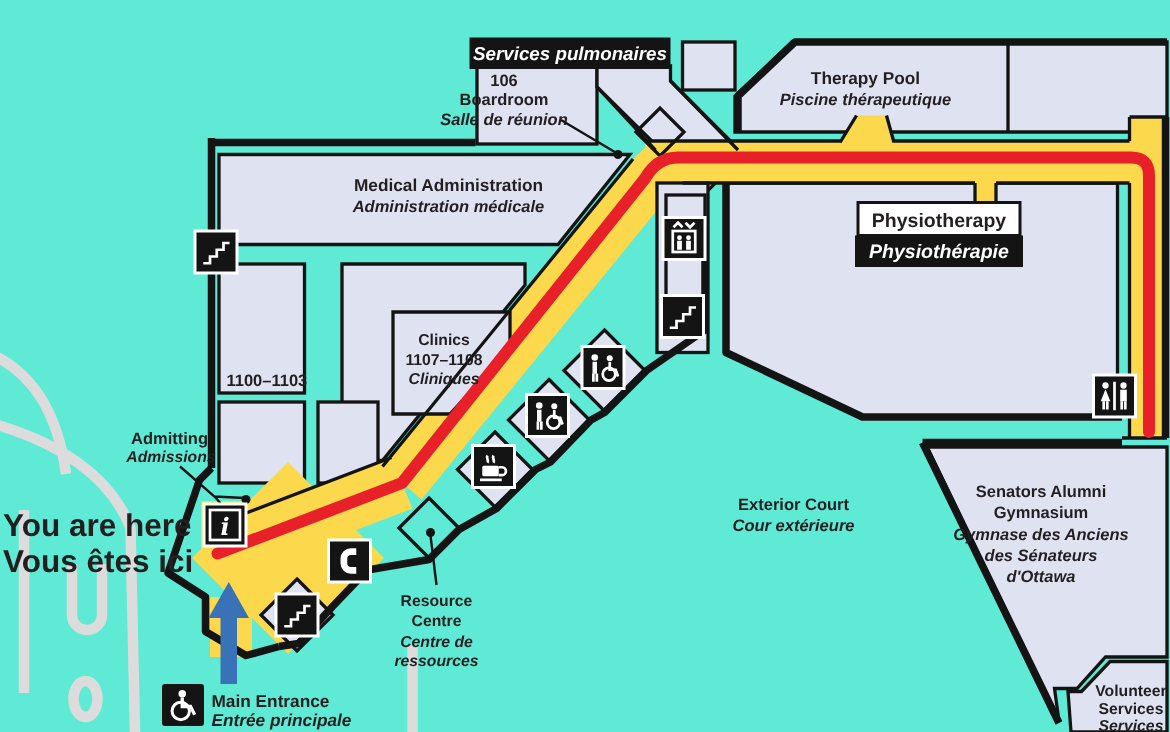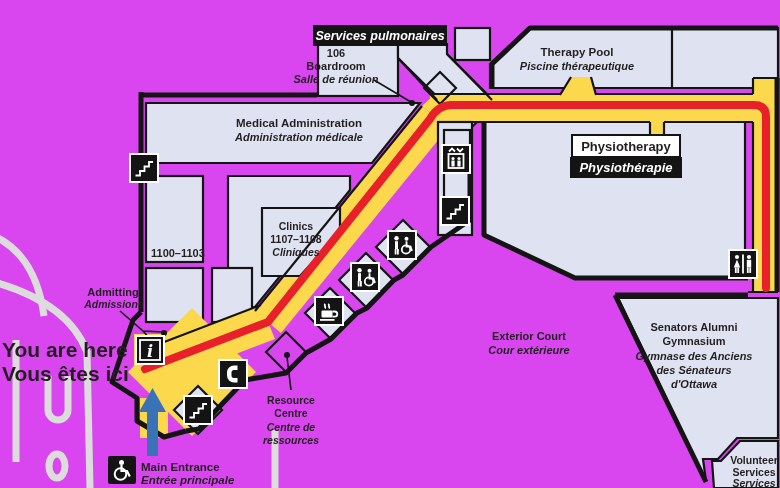--- a/index.html
+++ b/index.html
@@ -1,16 +1,16 @@
 <!DOCTYPE html>
 <html><head>
 <meta charset="utf-8">
 <style>
   html,body{margin:0;padding:0;background:#fff;}
-  #stage{position:relative;width:780px;height:488px;background:#d946ef;overflow:hidden;
+  #stage{position:relative;width:780px;height:488px;background:#5eead4;overflow:hidden;
          font-family:"Liberation Sans",sans-serif;}
   svg{position:absolute;left:0;top:0;}
   .road{fill:none;stroke-width:7;stroke-linecap:butt;}
   .room{stroke:#141414;stroke-width:2.2;}
   .wall-thin{stroke:#141414;stroke-width:2.2;fill:none;}
   .wall-thick{stroke:#141414;stroke-width:5;fill:none;stroke-linejoin:round;}
   .pointer{stroke:#141414;stroke-width:1.6;fill:none;}
   .dot{fill:#141414;}
   text{fill:#231F20;}
   .en{font-weight:bold;}

